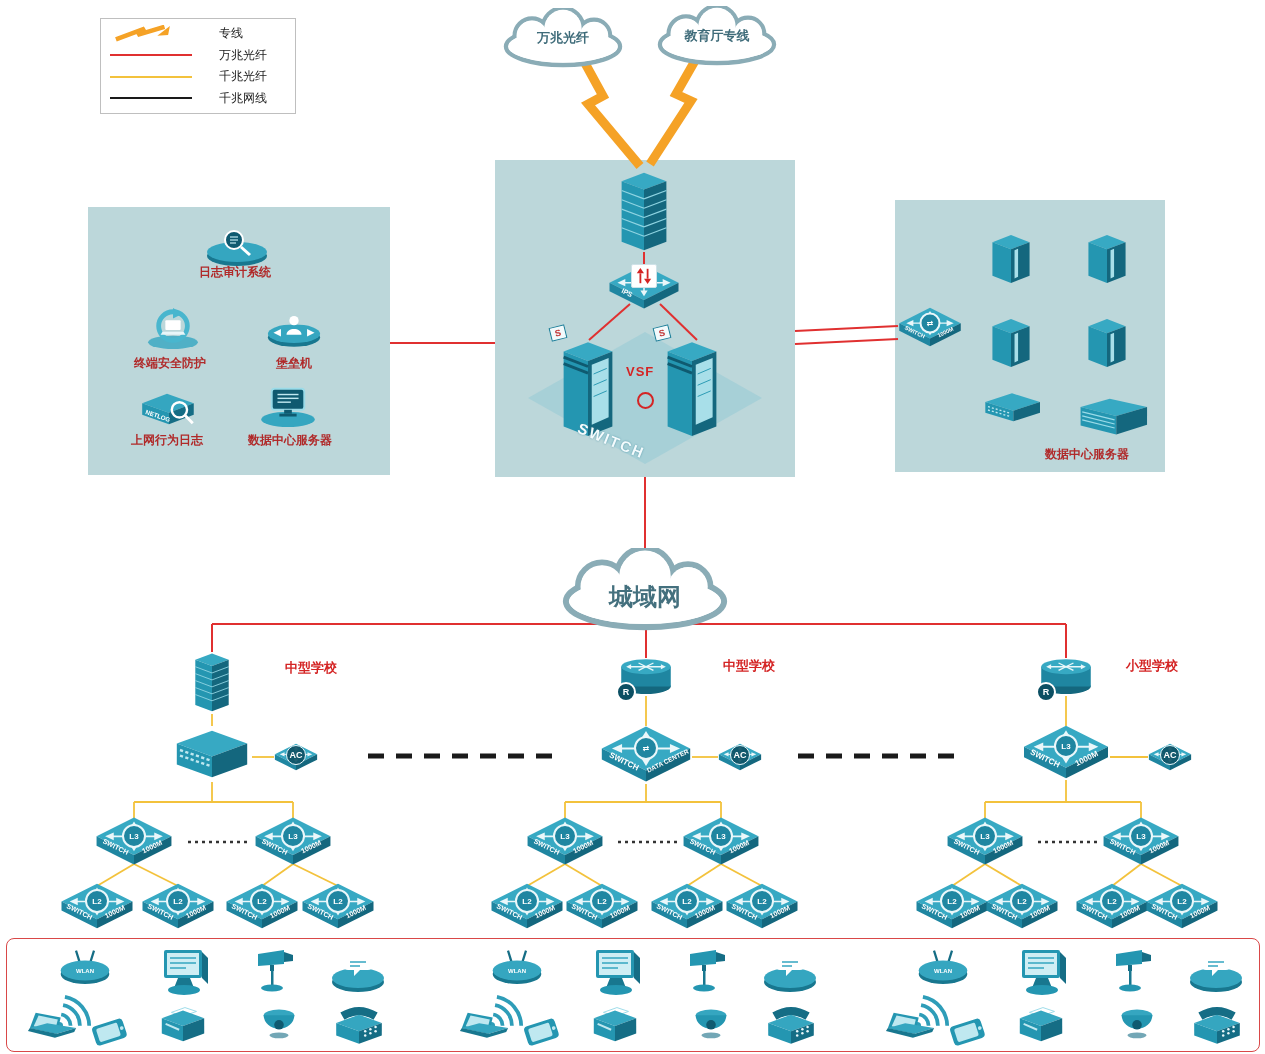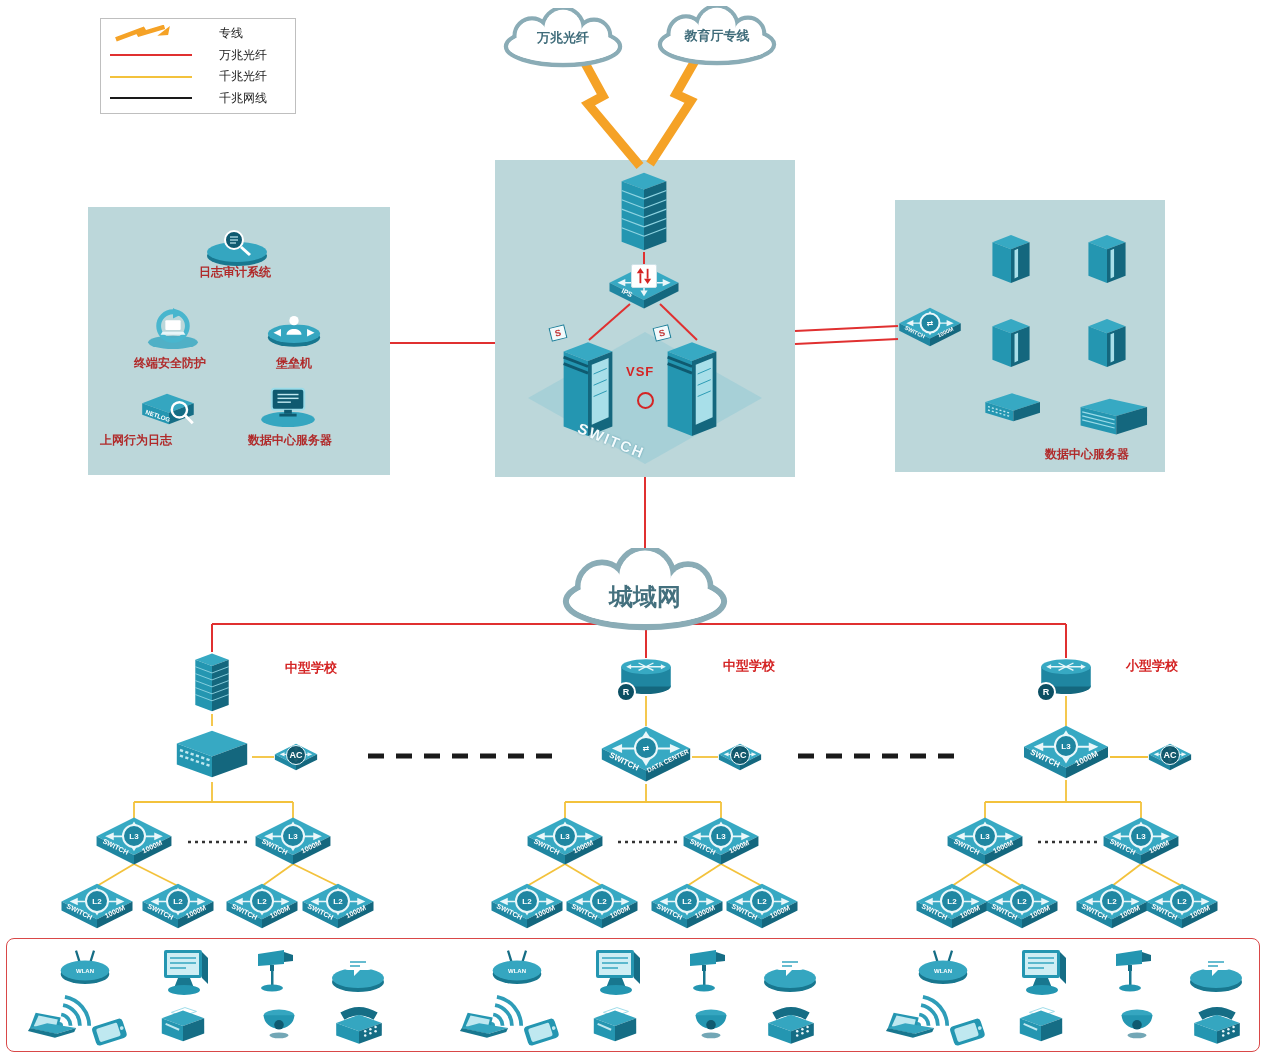--- a/index.html
+++ b/index.html
@@ -451,21 +451,21 @@
   <div class="dev" style="left:134px;top:386px;width:66px;height:42px">
     <svg class="shape" viewBox="0 0 68 44">
       <polygon points="8,18 34,8 62,18 36,28" fill="#35a6c0"></polygon>
       <polygon points="8,18 36,28 36,40 8,30" fill="#2496b1"></polygon>
       <polygon points="36,28 62,18 62,30 36,40" fill="#156d85"></polygon>
       <text x="11" y="29" font-size="6.5" fill="#ffffff" font-weight="bold" transform="rotate(19 11 29)">NETLOG</text>
       <circle cx="47" cy="25" r="8" fill="none" stroke="#ffffff" stroke-width="2.5"></circle>
       <line x1="53" y1="31" x2="61" y2="39" stroke="#ffffff" stroke-width="3"></line>
     </svg>
   </div>
-  <span class="lbl red" style="left:100px;top:432px;width:134px;text-align:left">上网行为日志</span>
+  <span class="lbl red" style="left:100px;top:432px;width:134px;text-align:center">上网行为日志</span>
 
   <div class="dev" style="left:258px;top:384px;width:60px;height:44px">
     <svg class="shape" viewBox="0 0 62 46">
       <ellipse cx="31" cy="37" rx="28" ry="8" fill="#35a6c0"></ellipse>
       <rect x="14" y="5" width="34" height="22" rx="3" fill="#0f5a70" stroke="#9adbe8" stroke-width="2"></rect>
       <g stroke="#bfe8f0" stroke-width="1.5">
           <line x1="20" y1="11" x2="42" y2="11"></line>
           <line x1="20" y1="15" x2="42" y2="15"></line>
           <line x1="20" y1="19" x2="34" y2="19"></line>
         </g>

